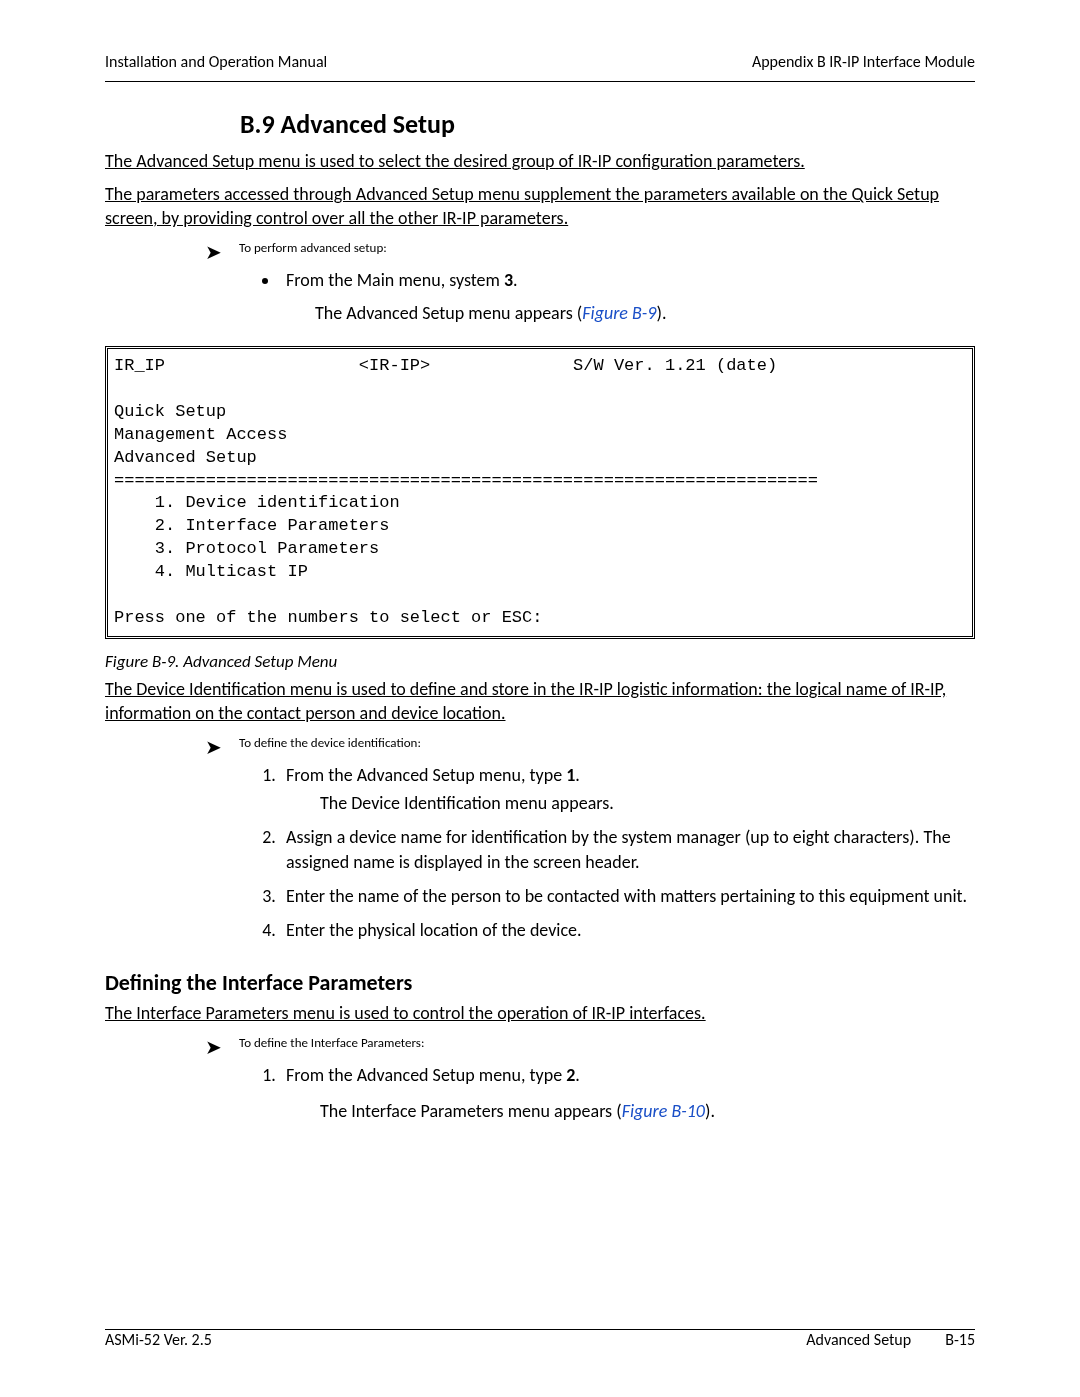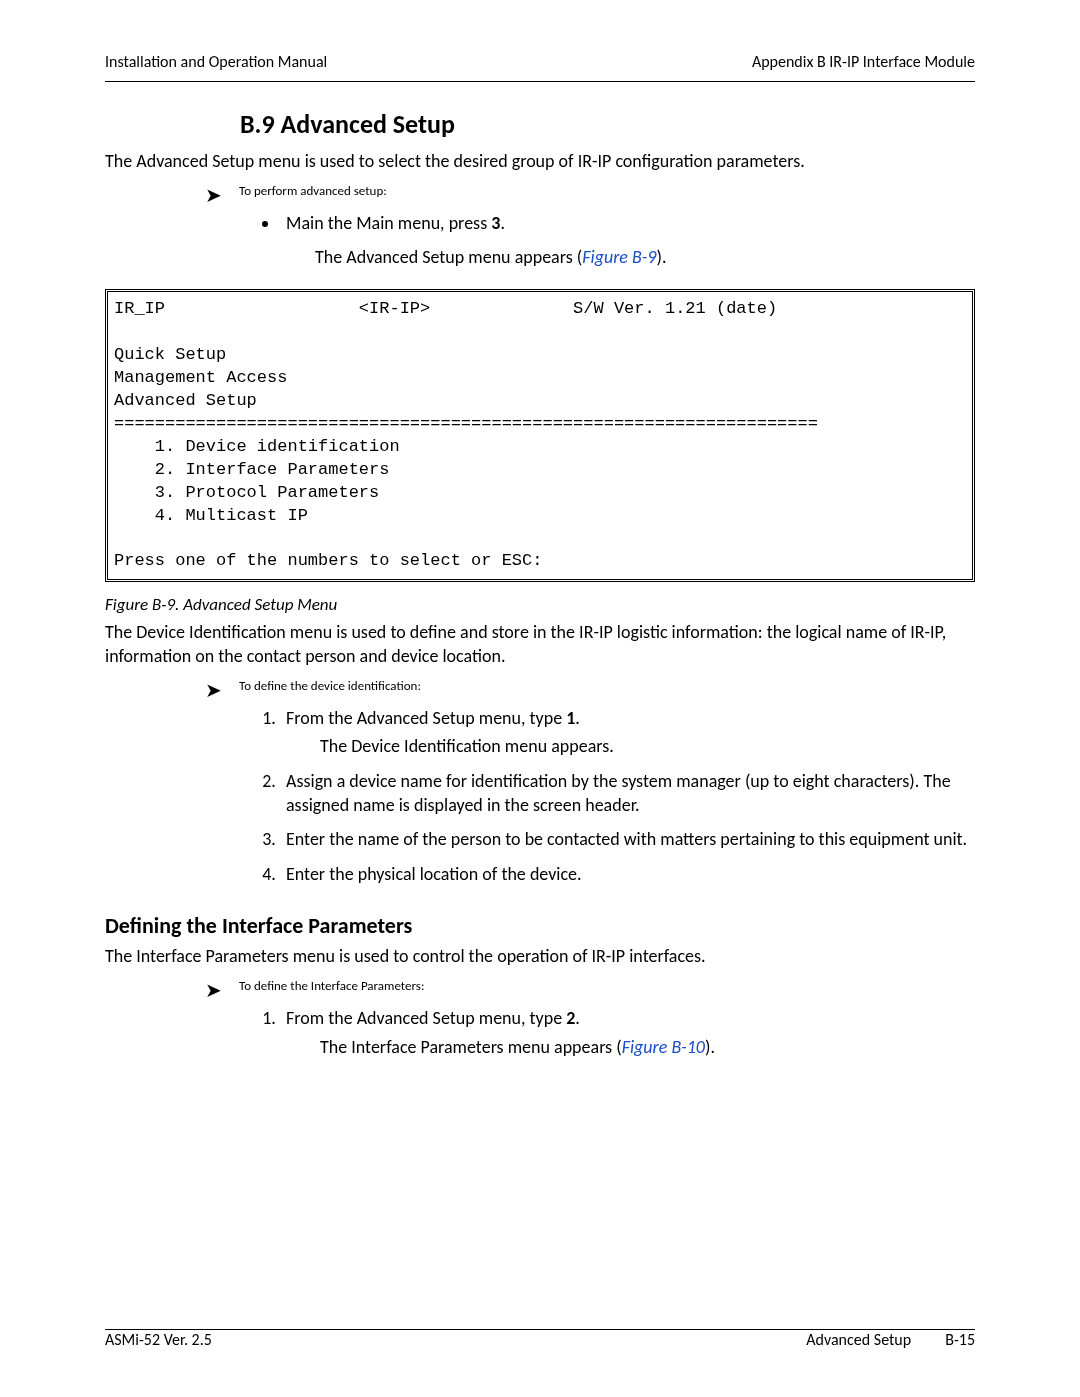--- a/index.html
+++ b/index.html
@@ -24,20 +24,21 @@
     font-size: 16px;
     padding-bottom: 10px;
     border-bottom: 1.5px solid #000;
   }
   
   .body {
     margin-top: 26px;
   }
   .indent {
     margin-left: 135px; 
+    text-decoration: underline;
   }
   h2.section-title {
     margin: 0 0 10px 135px;
     font-size: 26px;
     font-weight: 700;
   }
   h3.subheading {
     margin: 26px 0 6px 0;
     font-size: 22px;
     font-weight: 700;
@@ -125,28 +126,29 @@
 
   <div class="body">
 
     <h2 class="section-title">
       <span>B.9</span>
       <span> </span>
       <span>Advanced Setup</span>
     </h2>
 
     <p class="para indent">The Advanced Setup menu is used to select the desired group of IR-IP configuration parameters.</p>
+    <p class="para indent">The parameters accessed through Advanced Setup menu supplement the parameters available on the Quick Setup screen, by providing control over all the other IR-IP parameters.</p>
 
     <div class="proc">
       <div class="arrow">➤</div>
       <div class="proctitle">To perform advanced setup:</div>
     </div>
     <ul class="bul">
       <li>
-        <span>Main the Main menu, press </span><span class="b">3</span><span>.</span>
+        <span>From the Main menu, system </span><span class="b">3</span><span>.</span>
       </li>
     </ul>
     <p class="subpara">
       <span>The Advanced Setup menu appears (</span><span class="figref">Figure B-9</span><span>).</span>
     </p>
 
     <div class="termbox"><span>IR_IP</span>                   <span>&lt;IR-IP&gt;</span>              <span>S/W Ver. 1.21 (date)</span>
 <span></span>
 <span>Quick Setup</span>
 <span>Management Access</span>
@@ -180,21 +182,21 @@
     <h3 class="subheading">Defining the Interface Parameters</h3>
     <p class="para indent">The Interface Parameters menu is used to control the operation of IR-IP interfaces.</p>
 
     <div class="proc">
       <div class="arrow">➤</div>
       <div class="proctitle">To define the Interface Parameters:</div>
     </div>
     <ol class="num">
       <li>
         <span>From the Advanced Setup menu, type </span><span class="b">2</span><span>.</span>
-        <div style="margin:4px 0 0 34px;">
+        <div style="margin:12px 0 0 34px;">
           <span>The Interface Parameters menu appears (</span><span class="figref">Figure B-10</span><span>).</span>
         </div>
       </li>
     </ol>
 
   </div>
 
   <div class="ftr">
     <div>ASMi-52 Ver. 2.5</div>
     <div class="right">

